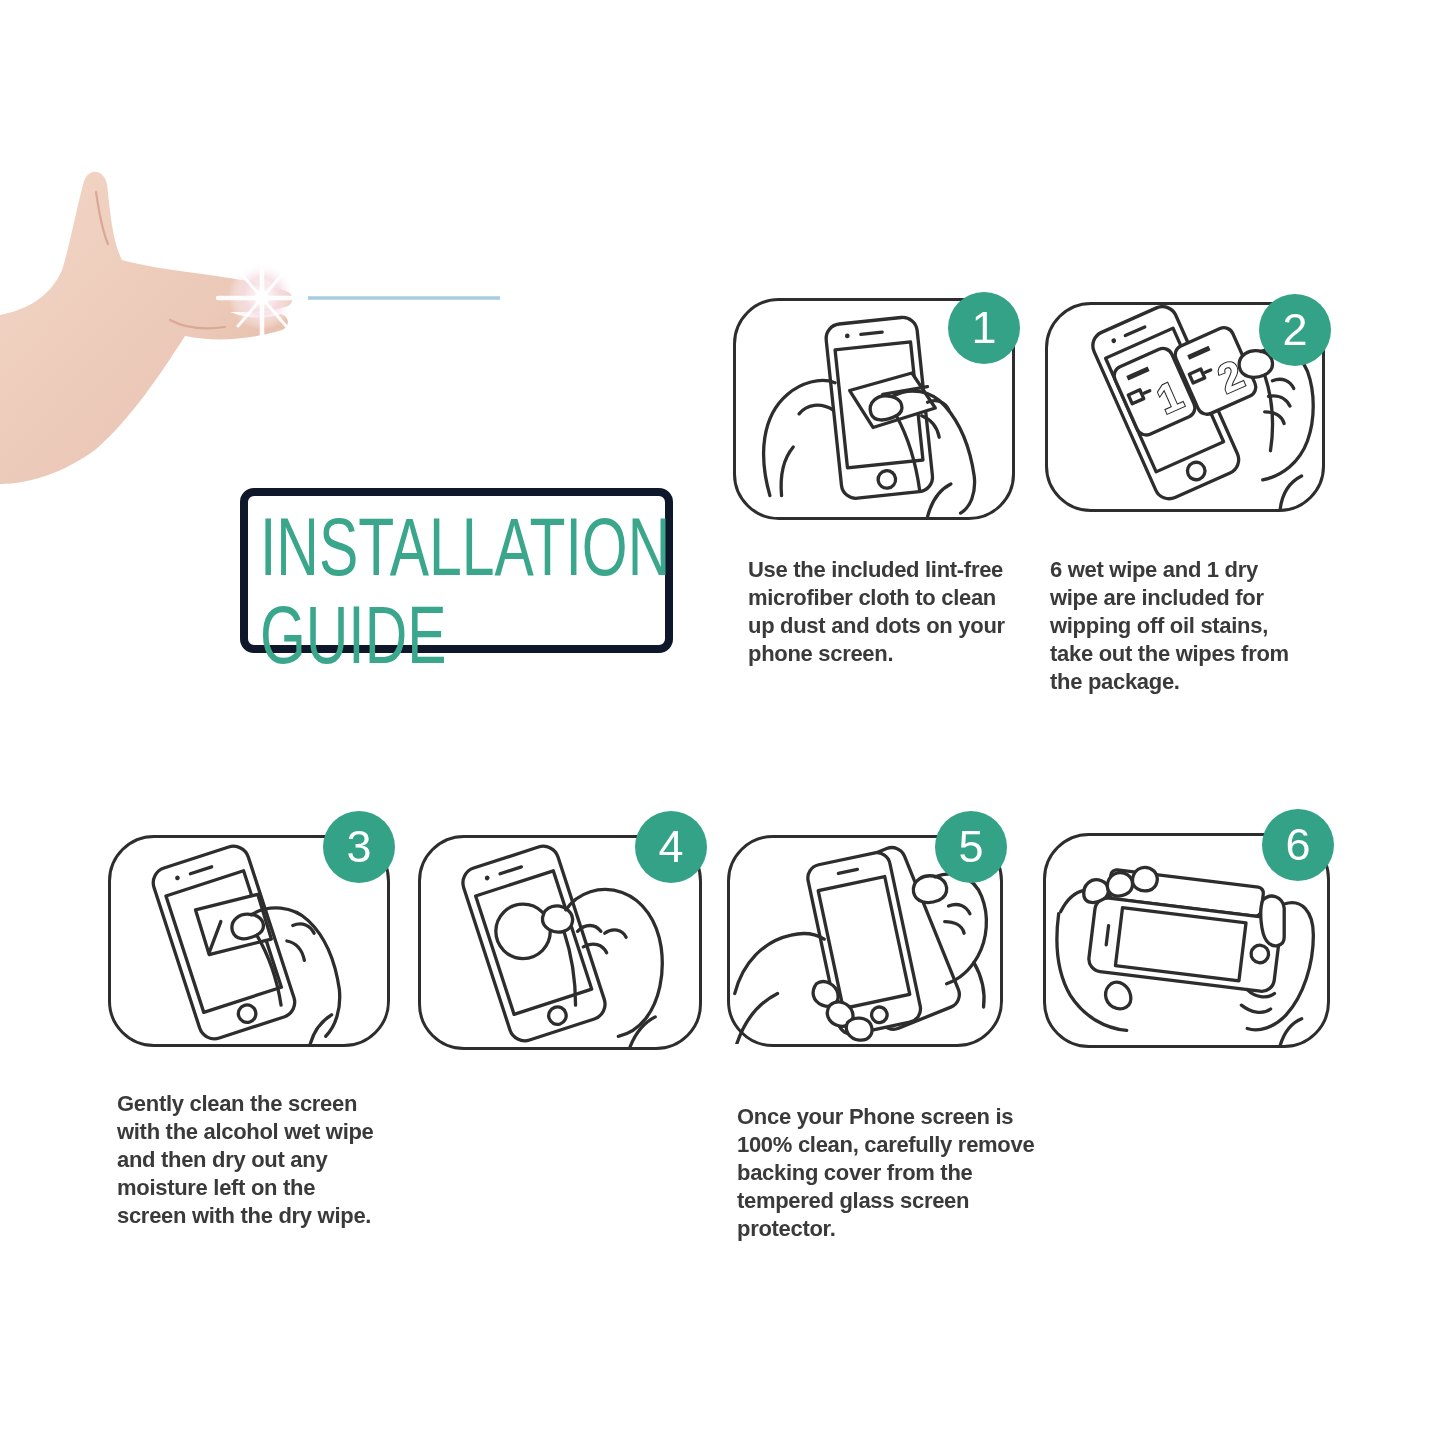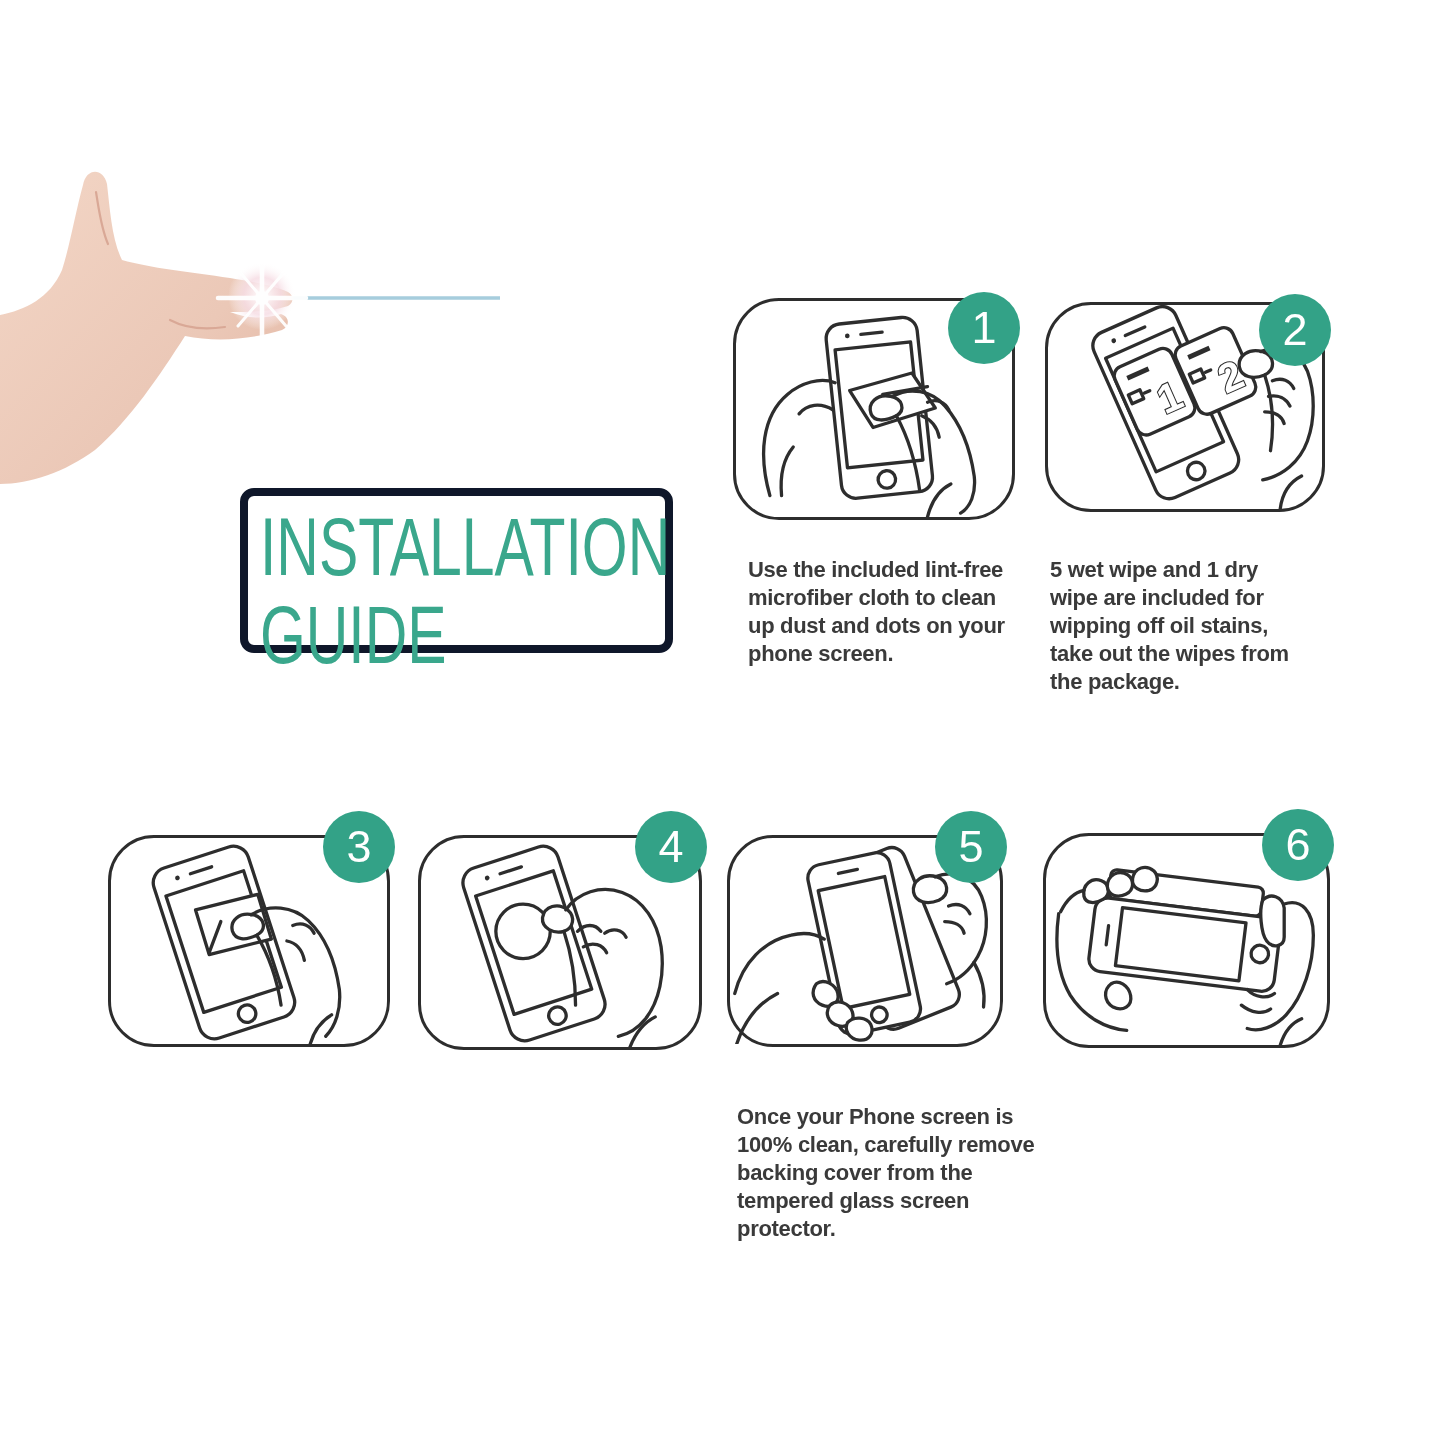--- a/index.html
+++ b/index.html
@@ -138,21 +138,21 @@
           <path class="s" d="M218,48 C238,40 258,48 266,68 C274,90 274,118 266,140 C258,162 240,176 220,180"></path>
           <path class="s" d="M230,78 C240,74 248,78 252,86"></path>
           <path class="s" d="M226,94 C236,92 244,96 248,104"></path>
           <path class="s" d="M222,110 C232,110 240,114 242,122"></path>
           <path class="s" d="M222,72 C230,96 232,124 228,150"></path>
           <path class="s" d="M238,210 C240,194 248,182 260,176"></path>
         </g>
       </svg>
       <div class="num" style="top:-11px;right:-9px;">2</div>
     </div>
-    <div class="step-text" style="left:5px;top:254px;">5 wet wipe and 1 dry
+    <div class="step-text" style="left:5px;top:254px;">6 wet wipe and 1 dry
 wipe are included for
 wipping off oil stains,
 take out the wipes from
 the package.</div>
   </div>
 
   <div class="step" style="left:108px;top:835px;width:282px;">
     <div class="step-box" style="width:282px;height:212px;">
       <svg viewBox="0 0 282 212">
         <g transform="rotate(-18 120 106)">
@@ -170,20 +170,25 @@
           <path class="f" d="M124,96 C121,85 131,76 145,79 C157,82 160,94 149,100 C137,106 127,105 124,96 Z"></path>
           <path class="s" d="M143,79 C162,68 186,70 202,85 C220,102 230,128 234,156 C236,176 230,194 220,204"></path>
           <path class="s" d="M186,90 C196,86 204,90 208,98"></path>
           <path class="s" d="M180,106 C190,108 196,116 198,126"></path>
           <path class="s" d="M149,100 C162,122 170,146 174,172"></path>
           <path class="s" d="M204,212 C208,198 216,188 226,182"></path>
         </g>
       </svg>
       <div class="num" style="top:-27px;right:-8px;">3</div>
     </div>
+    <div class="step-text" style="left:9px;top:255px;">Gently clean the screen
+with the alcohol wet wipe
+and then dry out any
+moisture left on the
+screen with the dry wipe.</div>
   </div>
 
   <div class="step" style="left:418px;top:835px;width:284px;">
     <div class="step-box" style="width:284px;height:215px;">
       <svg viewBox="0 0 284 215">
         <g transform="rotate(-18 120 107)">
           <rect class="f" x="64" y="14" width="102" height="186" rx="16"></rect>
           <rect class="f" x="73" y="42" width="84" height="128"></rect>
           <circle class="f" cx="115" cy="185" r="9"></circle>
           <line class="s" x1="104" y1="28" x2="127" y2="28"></line>

